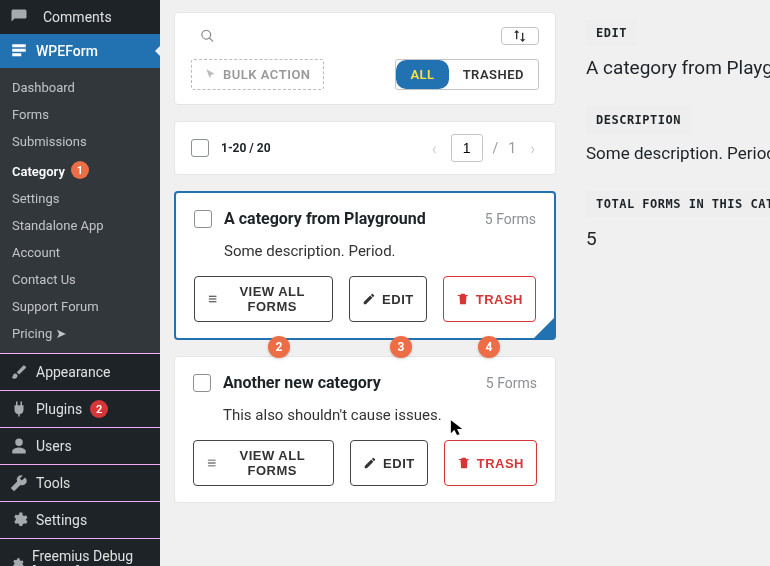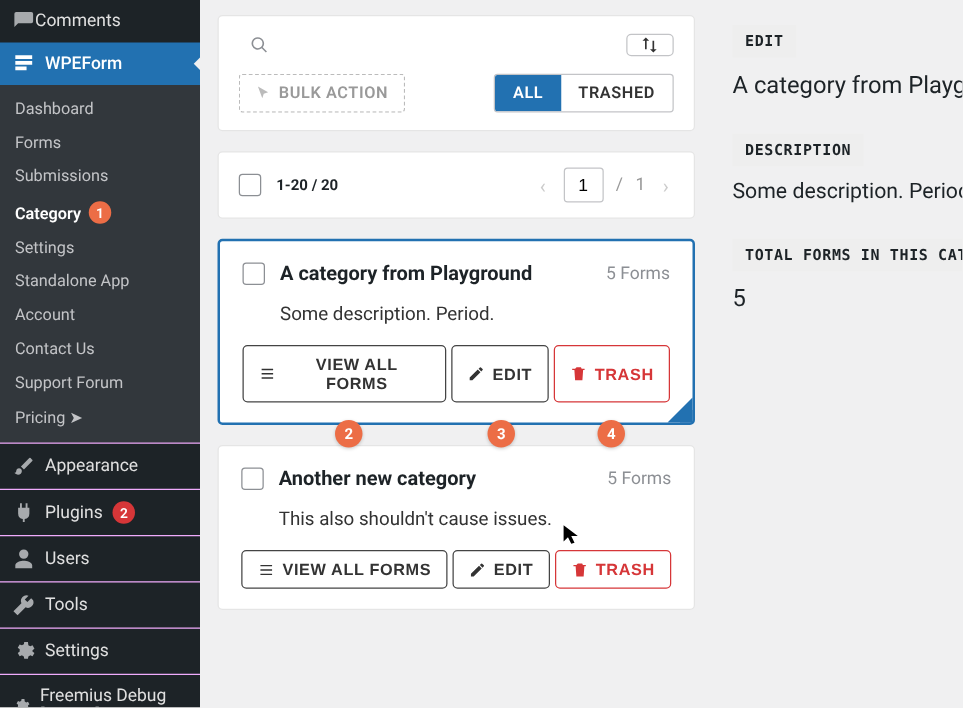--- a/index.html
+++ b/index.html
@@ -1,21 +1,21 @@
 <!DOCTYPE html>
 <html><head>
 <meta charset="utf-8">
 <style>
 * { box-sizing: border-box; margin: 0; padding: 0; }
 body { font-family: -apple-system, BlinkMacSystemFont, "Segoe UI", Roboto, sans-serif; font-size: 14px; color: #1d2327; background: #f0f0f1; overflow: hidden; width: 770px; height: 566px; }
 .layout { display: flex; height: 566px; }
 
 
 .sidebar { width: 160px; background: #1d2327; color: #f0f0f1; flex-shrink: 0; overflow: hidden; }
-.top-item { display: flex; align-items: center; gap: 0; padding: 8px 10px; color: #e0e0e0; font-size: 14px; }
+.top-item { display: flex; align-items: center; gap: 15px; padding: 8px 10px; color: #e0e0e0; font-size: 14px; }
 .top-item svg { width: 18px; height: 18px; fill: #a7aaad; }
 .plugin-active { display: flex; align-items: center; gap: 8px; padding: 8px 10px; background: #2271b1; color: #fff; font-weight: 500; position: relative; }
 .plugin-active::after { content:''; position:absolute; right:-1px; top:50%; transform:translateY(-50%); border:6px solid transparent; border-right-color:#f0f0f1; }
 .plugin-active svg { width: 18px; height: 18px; fill: #fff; }
 .subnav { background: #32373c; padding: 6px 0; }
 .subnav-item { padding: 6px 12px; color: #c3c4c7; font-size: 13px; display: flex; align-items: flex-end; gap: 6px; }
 .subnav-item.active { color: #fff; font-weight: 600; }
 .pill { display: inline-flex; align-items: center; justify-content: center; min-width: 18px; height: 18px; border-radius: 9px; background: #ec6d46; color: #fff; font-size: 11px; font-weight: 600; padding: 0 4px; }
 .pill.red { background: #d63638; }
 .admin-item { display: flex; align-items: center; gap: 8px; padding: 9px 10px; color: #e0e0e0; font-size: 14px; border-top: 1px solid #f0abfc; }
@@ -28,38 +28,38 @@
 .search-input { flex: 1; border: 1px solid #c3c4c7; border-radius: 4px; padding: 8px 10px 8px 30px; font-size: 14px; color: #555; position: relative; }
 .search-wrap { position: relative; flex: 1; }
 .search-wrap svg { position: absolute; left: 9px; top: 50%; transform: translateY(-50%); width: 15px; height: 15px; fill: #8c8f94; }
 .sort-btn { width: 38px; border: 1px solid #c3c4c7; border-radius: 4px; display: flex; align-items: center; justify-content: center; background: #fff; }
 .sort-btn svg { width: 16px; height: 16px; fill: #333; }
 .row2 { display: flex; justify-content: space-between; align-items: center; margin-top: 14px; }
 .bulk { border: 1px dashed #bbb; color: #999; border-radius: 3px; padding: 7px 12px; font-size: 13px; font-weight: 600; display: flex; align-items: center; gap: 5px; letter-spacing: .5px; }
 .bulk svg { width: 14px; height: 14px; fill: #bbb; }
 .seg { display: flex; border: 1px solid #c3c4c7; border-radius: 3px; overflow: hidden; }
 .seg-item { padding: 7px 14px; font-size: 13px; font-weight: 600; letter-spacing: .5px; color: #333; }
-.seg-item.active { background: #2271b1; color: #ffffff; }
+.seg-item.active { background: #2271b1; color: #fde047; border-radius: 10px; }
 
 .pager-card { background: #fff; border: 1px solid #e5e5e5; border-radius: 4px; padding: 12px 16px; margin-bottom: 16px; display: flex; align-items: center; justify-content: space-between; }
 .pager-left { display: flex; align-items: center; gap: 12px; }
 .checkbox { width: 18px; height: 18px; border: 1px solid #8c8f94; border-radius: 3px; background: #fff; }
 .pager-title { font-weight: 700; font-size: 12px; }
 .pager-right { display: flex; align-items: center; gap: 10px; color: #999; }
 .chev { font-size: 16px; color: #ccc; padding: 0 4px; }
 .pg-input { width: 32px; height: 28px; border: 1px solid #c3c4c7; border-radius: 3px; text-align: center; font-size: 14px; }
 
 .cat-card { background: #fff; border: 1px solid #e5e5e5; border-radius: 4px; padding: 16px 18px; margin-bottom: 16px; position: relative; }
 .cat-card.selected { border: 2px solid #2271b1; }
 .cat-card.selected::after { content:''; position:absolute; right:0; bottom:0; border:10px solid transparent; border-right-color:#2271b1; border-bottom-color:#2271b1; }
 .cat-head { display: flex; align-items: center; gap: 12px; }
 .cat-title { font-weight: 700; font-size: 16px; flex: 1; }
 .cat-count { color: #8c8f94; font-size: 14px; }
 .cat-desc { margin: 14px 0 16px 30px; color: #333; font-size: 15px; }
-.cat-actions { display: flex; gap: 4px; margin-left: 0; }
+.cat-actions { display: flex; gap: 16px; margin-left: 0; }
 .abtn { border: 1px solid #444; border-radius: 4px; padding: 7px 12px; font-size: 13px; font-weight: 600; letter-spacing: .5px; display: flex; align-items: center; gap: 6px; background: #fff; color: #333; }
 .abtn svg { width: 14px; height: 14px; fill: currentColor; }
 .abtn.danger { border-color: #d63638; color: #d63638; }
 
 .marker { position: absolute; width: 22px; height: 22px; border-radius: 50%; background: #ec6d46; color: #fff; font-weight: 700; font-size: 12px; display: flex; align-items: center; justify-content: center; box-shadow: 0 1px 3px rgba(0,0,0,.2); z-index: 10; }
 
 
 .details { width: 200px; padding: 20px 16px; overflow: hidden; }
 .meta-label { background: #eee; padding: 6px 10px; font-family: ui-monospace, Menlo, monospace; font-size: 12px; font-weight: 600; letter-spacing: .5px; display: inline-block; margin-bottom: 10px; }
 .meta-val { font-size: 17px; margin-bottom: 28px; white-space: nowrap; }

